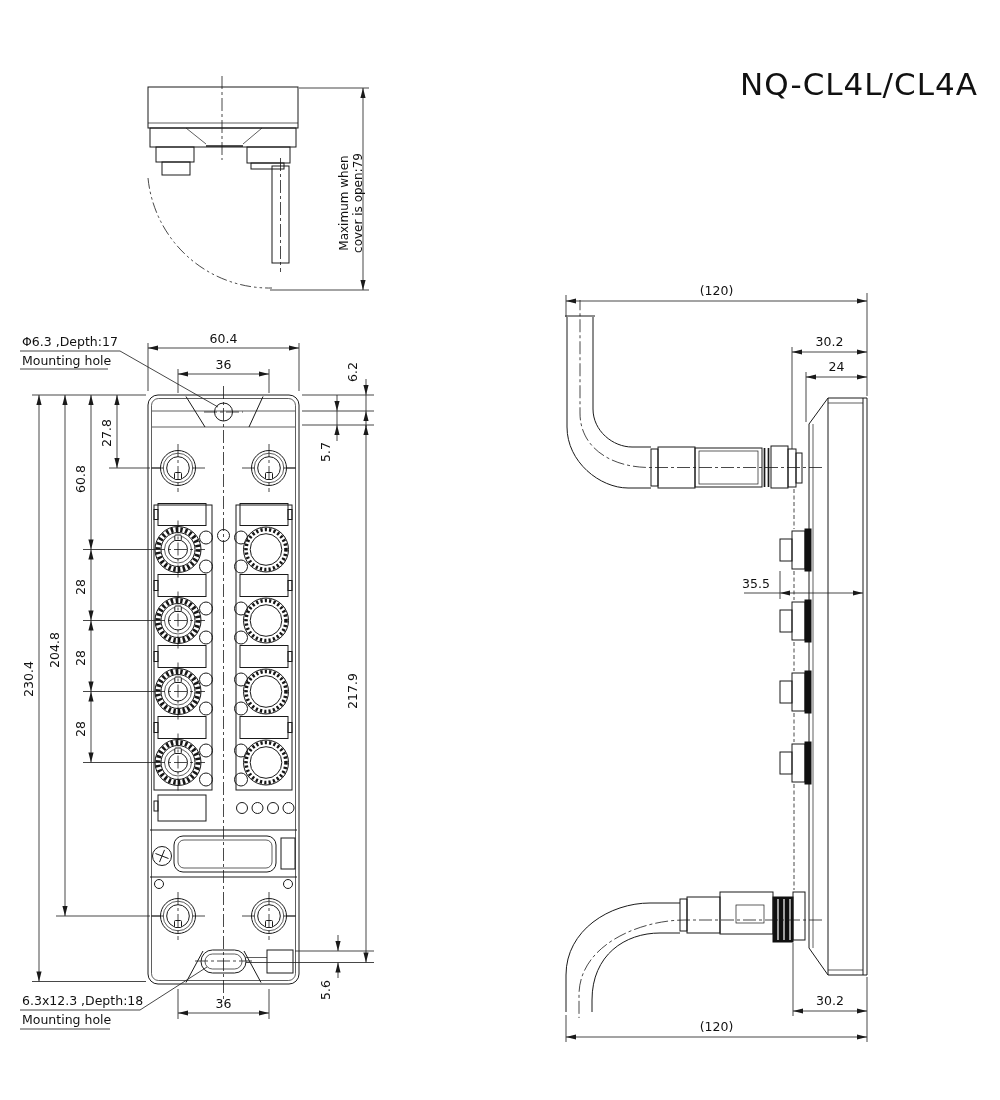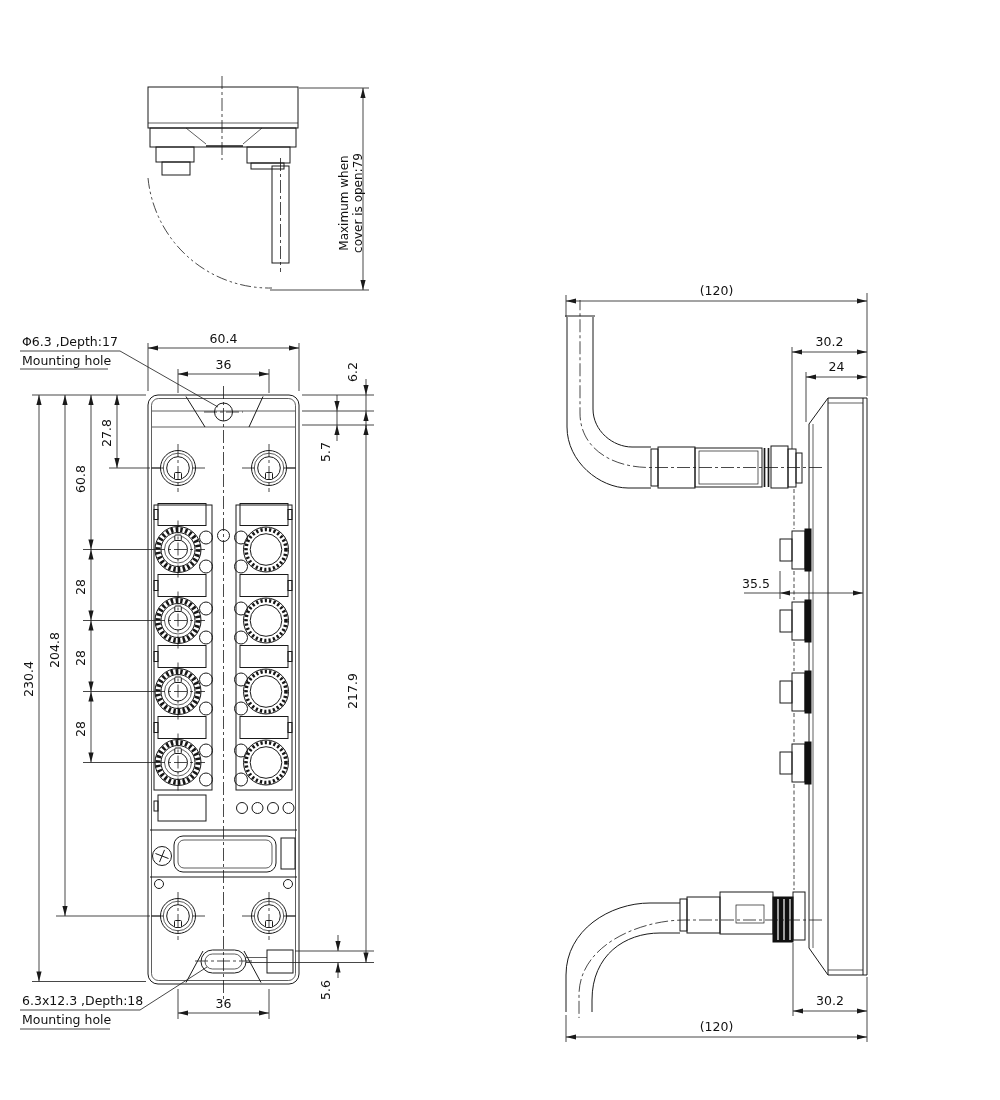--- a/index.html
+++ b/index.html
@@ -20,20 +20,21 @@
   .blk{fill:#101010;stroke:#101010;}
   .wln{fill:none;stroke:#fff;stroke-width:1.2;}
   .knurl{fill:none;stroke:#161616;stroke-width:5;stroke-dasharray:2.4 2.4;}
   .knurl2{fill:none;stroke:#161616;stroke-width:3.6;stroke-dasharray:2.2 2.2;}
   .txt{fill:#111;}
 </style>
 </head>
 <body>
 
 <div id="stage">
+  <div id="title">NQ-CL4L/CL4A</div>
   <svg id="dwg" width="1000" height="1100" viewBox="0 0 1000 1100">
     <g id="g-top">
         <rect x="148" y="87" width="150" height="41" rx="0" ry="0" class="ln"></rect>
         <line x1="148" y1="123" x2="298" y2="123" class="thin"></line>
         <rect x="150" y="128" width="146" height="19" rx="0" ry="0" class="ln"></rect>
         <line x1="186" y1="128" x2="206" y2="144" class="thin"></line>
         <line x1="262" y1="128" x2="243" y2="144" class="thin"></line>
         <line x1="206" y1="146" x2="243" y2="146" class="b"></line>
         <rect x="156" y="147" width="38" height="15" rx="0" ry="0" class="ln"></rect>
         <rect x="162" y="162" width="28" height="13" rx="0" ry="0" class="ln"></rect>

